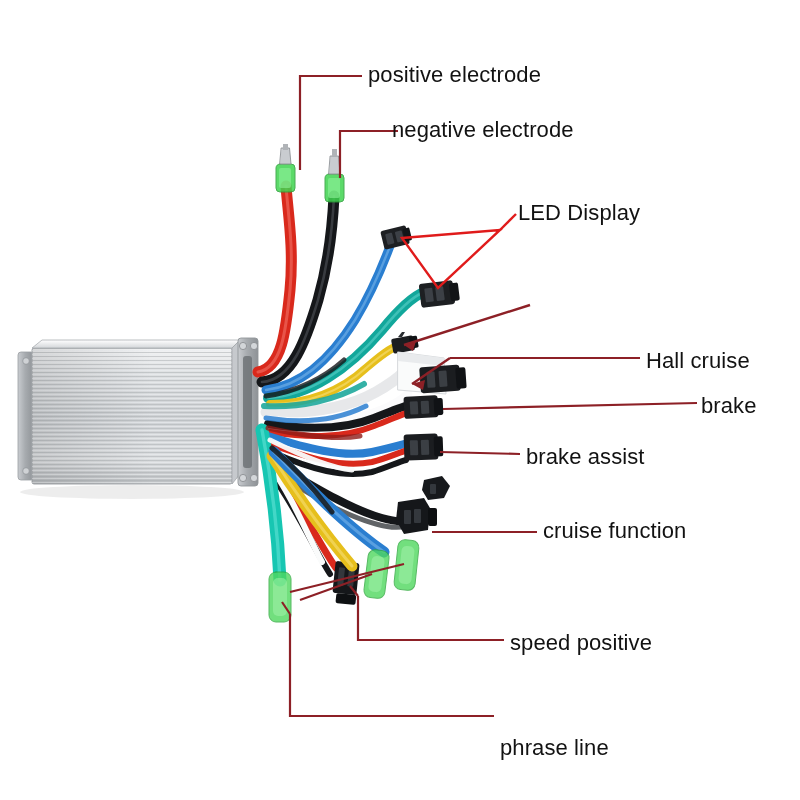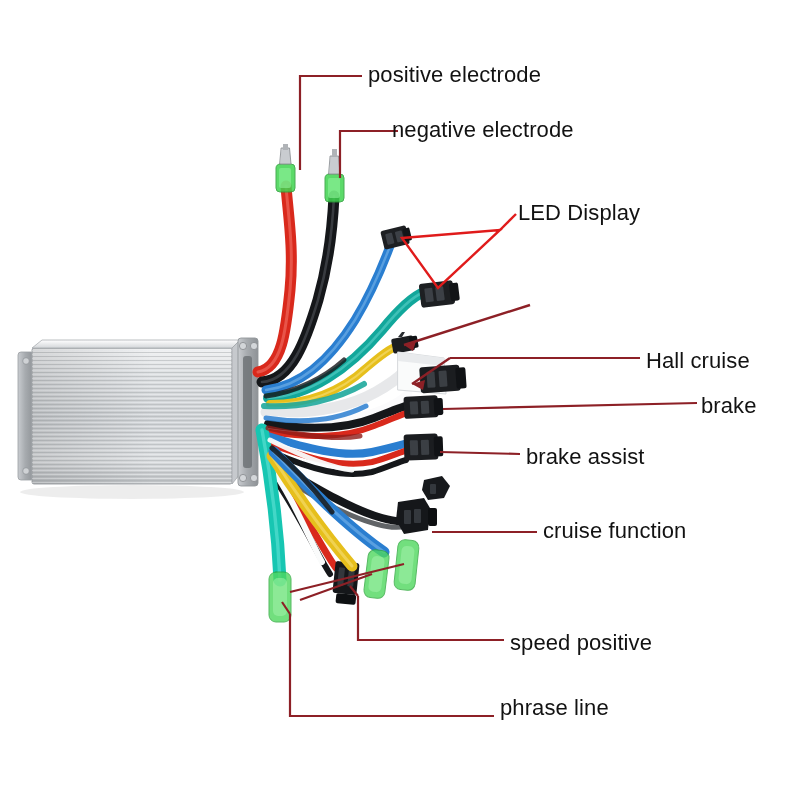--- a/index.html
+++ b/index.html
@@ -259,16 +259,16 @@
     <div class="label" style="left:646px; top:348px;">Hall cruise</div>
 
     <div class="label" style="left:701px; top:393px;">brake</div>
 
     <div class="label" style="left:526px; top:444px;">brake assist</div>
 
     <div class="label" style="left:543px; top:510px;margin-top:8px;">cruise function</div>
 
     <div class="label" style="left:510px; top:630px;">speed positive</div>
 
-    <div class="label" style="left:500px; top:695px;">phrase line</div>
+    <div class="label" style="left:500px; top:735px;">phrase line</div>
 
   </div>
 </div>
 
 </body></html>

